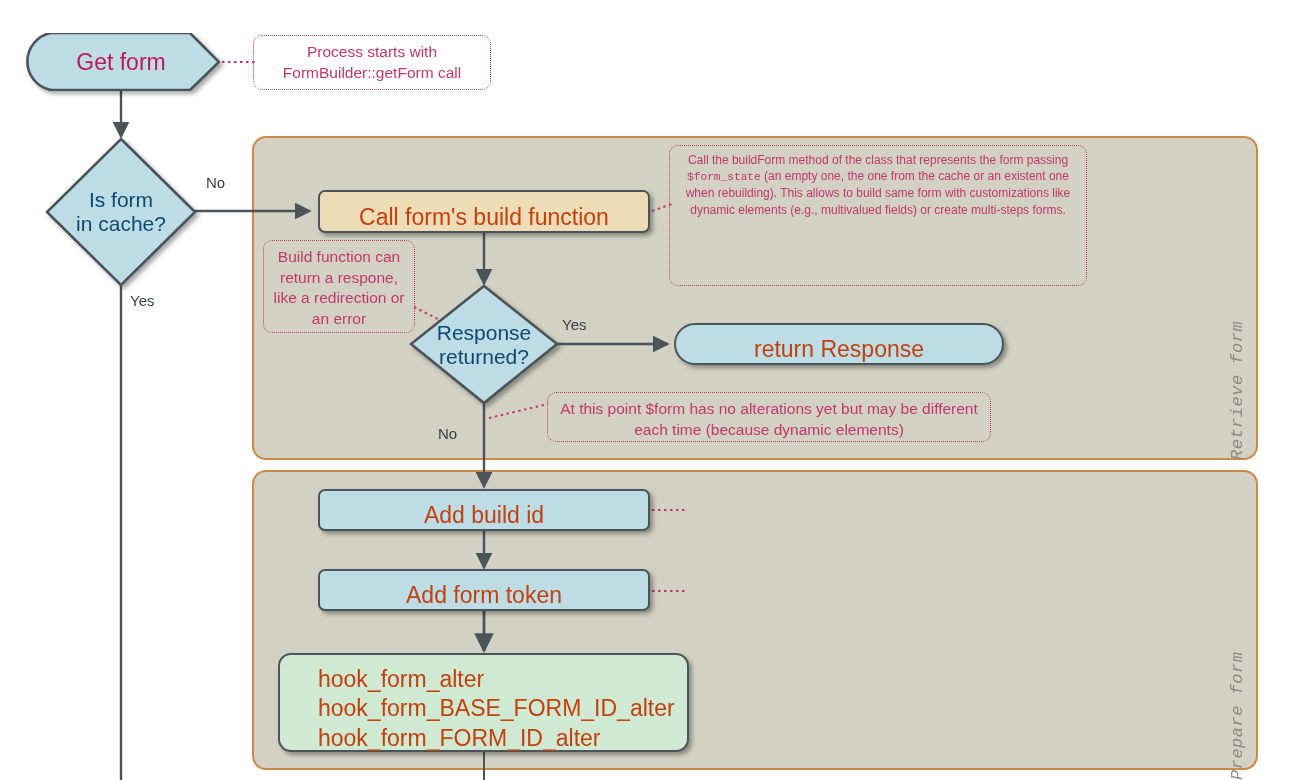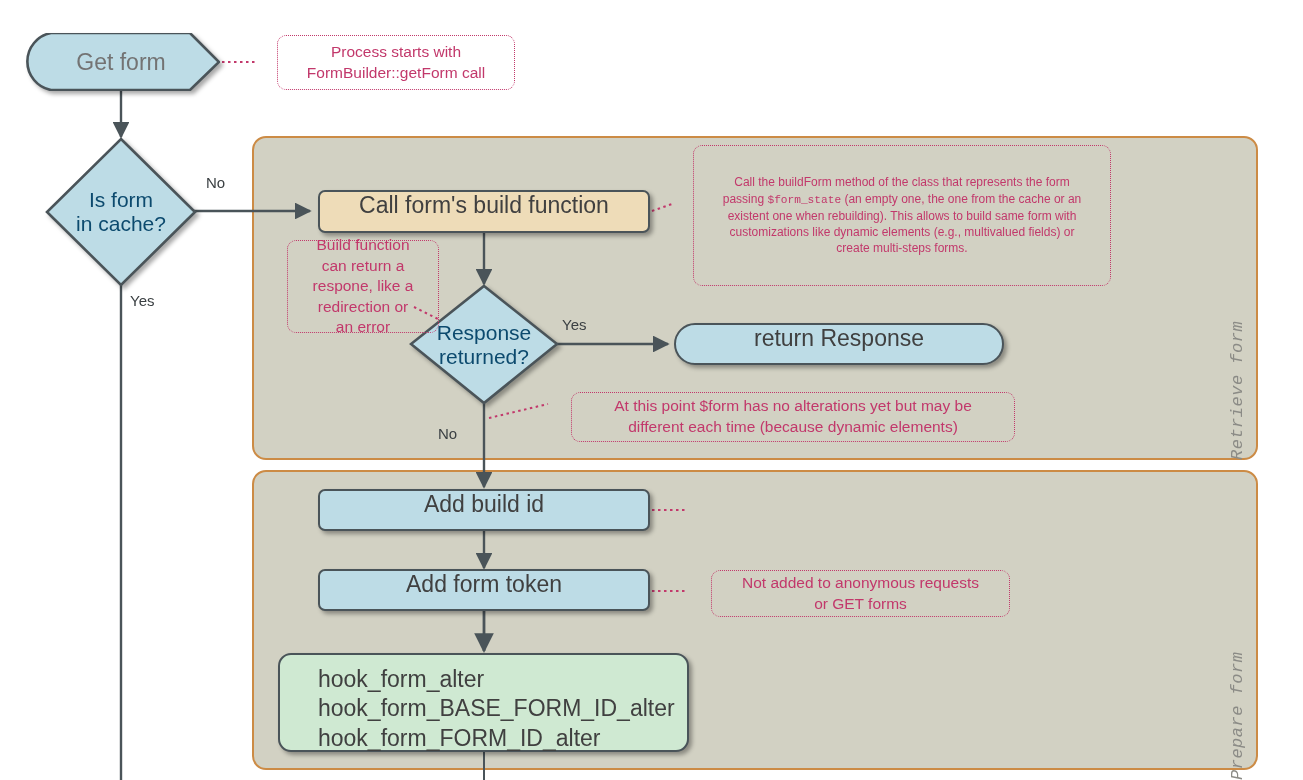--- a/index.html
+++ b/index.html
@@ -45,23 +45,23 @@
     writing-mode: vertical-rl;
     transform: rotate(180deg);
     transform-origin: center;
   }
 
   
   .node {
     position: absolute;
     box-sizing: border-box;
     display: flex;
-    align-items: flex-start;
-    justify-content: center;
-    color: #404040;
+    align-items: flex-end;
+    justify-content: center;
+    color: #c2410c;
     font-size: 23px;
     text-align: center;
     filter: drop-shadow(3px 3px 2px rgba(0,0,0,0.34));
   }
   .node.blue   { background: #bddce6; border: 2.5px solid #4a5459; }
   .node.tan    { background: #eedcb8; border: 2.5px solid #4a5459; }
   .node.green  { background: #cfe9d2; border: 2.5px solid #4a5459; }
 
   .node.rect   { border-radius: 7px; }
   .node.stadium{ border-radius: 999px; }
@@ -72,21 +72,21 @@
     position: absolute;
     filter: drop-shadow(3px 3px 2px rgba(0,0,0,0.34));
   }
   .hexwrap .hexlabel {
     position: absolute;
     left: 0; top: 0;
     width: 100%; height: 100%;
     display: flex;
     align-items: center;
     justify-content: center;
-    color: #737373;
+    color: #be185d;
     font-size: 23px;
   }
 
   
   .diamond {
     position: absolute;
     filter: drop-shadow(3px 3px 2px rgba(0,0,0,0.34));
   }
   .diamond .dlabel {
     position: absolute;
@@ -113,25 +113,24 @@
   
   .note {
     position: absolute;
     box-sizing: border-box;
     border: 1.6px dotted #c2386b;
     border-radius: 9px;
     color: #c2386b;
     font-size: 15.5px;
     line-height: 1.33;
     text-align: center;
-    padding: 6px 24px;
-    display: flex;
-    align-items: center;
-    justify-content: center;
-    margin-left: 24px;
+    padding: 6px 9px;
+    display: flex;
+    align-items: flex-start;
+    justify-content: center;
   }
   .note.big { font-size: 12px; line-height: 1.36; }
   .note .mono {
     font-family: "Liberation Mono", monospace;
     font-size: 0.93em;
   }
 
   
   .edge-label {
     position: absolute;
@@ -251,17 +250,14 @@
 
   <div class="note" style="left:263px; top:240px; width:152px; height:93px;">
     <span>Build function can return a respone, like a redirection or an error</span>
   </div>
 
   <div class="note" style="left:547px; top:392px; width:444px; height:50px;">
     <span>At this point $form has no alterations yet but may be different each time (because dynamic elements)</span>
   </div>
 
 
-  <div class="note" style="left:687px; top:570px; width:299px; height:47px;">
-    <span>Not added to anonymous  requests or GET forms</span>
-  </div>
 
 </div>
 
 </body></html>

